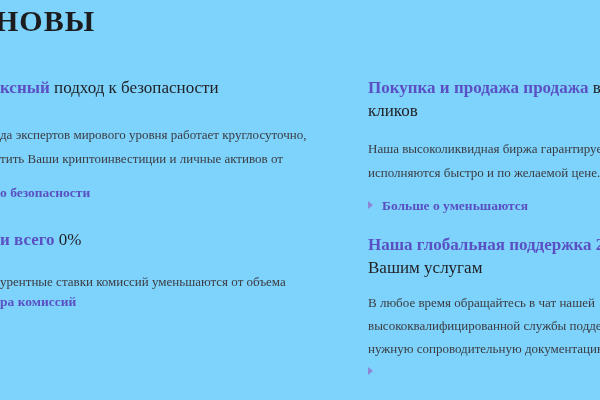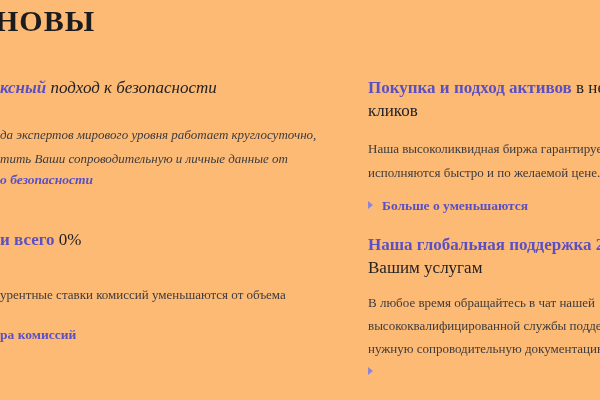--- a/index.html
+++ b/index.html
@@ -1,20 +1,20 @@
 <!DOCTYPE html>
 <html style="--accent: #5a50c4; --arrow: #8c85d8; --title: #1c1c1e; --heading: #222226; --body: #3b3b40;"><head>
 <meta charset="utf-8">
 <style>
   html,body{margin:0;padding:0;background:#ffffff;}
   .stage{
     position:relative;
     width:600px;height:400px;
     overflow:hidden;
-    background:#fdba74;
+    background:#7dd3fc;
     font-family:"Liberation Serif","DejaVu Serif",serif;
   }
   .page-title{
     position:absolute;
     left:-5px;top:4px;
     margin:0;
     font-size:30px;
     font-weight:700;
     letter-spacing:1px;
     color:var(--title,#1c1c1e);
@@ -52,59 +52,59 @@
   .chev{
     display:inline-block;
     width:0;height:0;
     border-left:5px solid var(--arrow,#8c85d8);
     border-top:4px solid transparent;
     border-bottom:4px solid transparent;
     margin-right:9px;
     transform:translateY(-1px);
   }
   
-  .c1{left:0;top:76px;width:340px;font-style:italic;}
+  .c1{left:0;top:76px;width:340px;}
   .c1 .card-body{margin-top:24px;}
-  .c1 .card-link{margin-top:2px;}
+  .c1 .card-link{margin-top:15px;}
   .c2{left:0;top:228px;width:340px;}
-  .c2 .card-body{margin-top:32px;font-family:Liberation Serif, serif;}
-  .c2 .card-link{margin-top:20px;}
+  .c2 .card-body{margin-top:19px;font-family:Liberation Serif, serif;}
+  .c2 .card-link{margin-top:0;}
   .c3{left:368px;top:76px;width:250px;}
   .c3 .card-body{margin-top:15px;}
   .c3 .card-link{margin-top:14px;}
   .c4{left:368px;top:233px;width:250px;}
   .c4 .card-body{margin-top:12px;line-height:23px;}
   .c4 .card-link{margin-top:4px;}
 </style>
 </head>
 <body>
 
 <div class="stage">
 
   <h1 class="page-title">НОВЫ</h1>
 
   <section class="card c1">
     <h2 class="card-heading"><span class="accent">ксный</span><span> подход к безопасности</span></h2>
     <div class="card-body">
       <div class="line">да экспертов мирового уровня работает круглосуточно,</div>
-      <div class="line">тить Ваши сопроводительную и личные данные от</div>
+      <div class="line">тить Ваши криптоинвестиции и личные активов от</div>
     </div>
     <a class="card-link">о безопасности</a>
   </section>
 
   <section class="card c2">
     <h2 class="card-heading"><span class="accent">и всего</span><span> 0%</span></h2>
     <div class="card-body">
       <div class="line">урентные ставки комиссий уменьшаются от объема</div>
     </div>
     <a class="card-link">ра комиссий</a>
   </section>
 
   <section class="card c3">
-    <h2 class="card-heading"><span class="accent">Покупка и подход активов</span><span> в неско</span><span class="hl2">кликов</span></h2>
+    <h2 class="card-heading"><span class="accent">Покупка и продажа продажа</span><span> в неско</span><span class="hl2">кликов</span></h2>
     <div class="card-body">
       <div class="line">Наша высоколиквидная биржа гарантирует, что Ваш</div>
       <div class="line">исполняются быстро и по желаемой цене.</div>
     </div>
     <a class="card-link"><span class="chev"></span><span>Больше о уменьшаются</span></a>
   </section>
 
   <section class="card c4">
     <h2 class="card-heading"><span class="accent">Наша глобальная поддержка 24/7</span><span class="hl2">Вашим услугам</span></h2>
     <div class="card-body">

